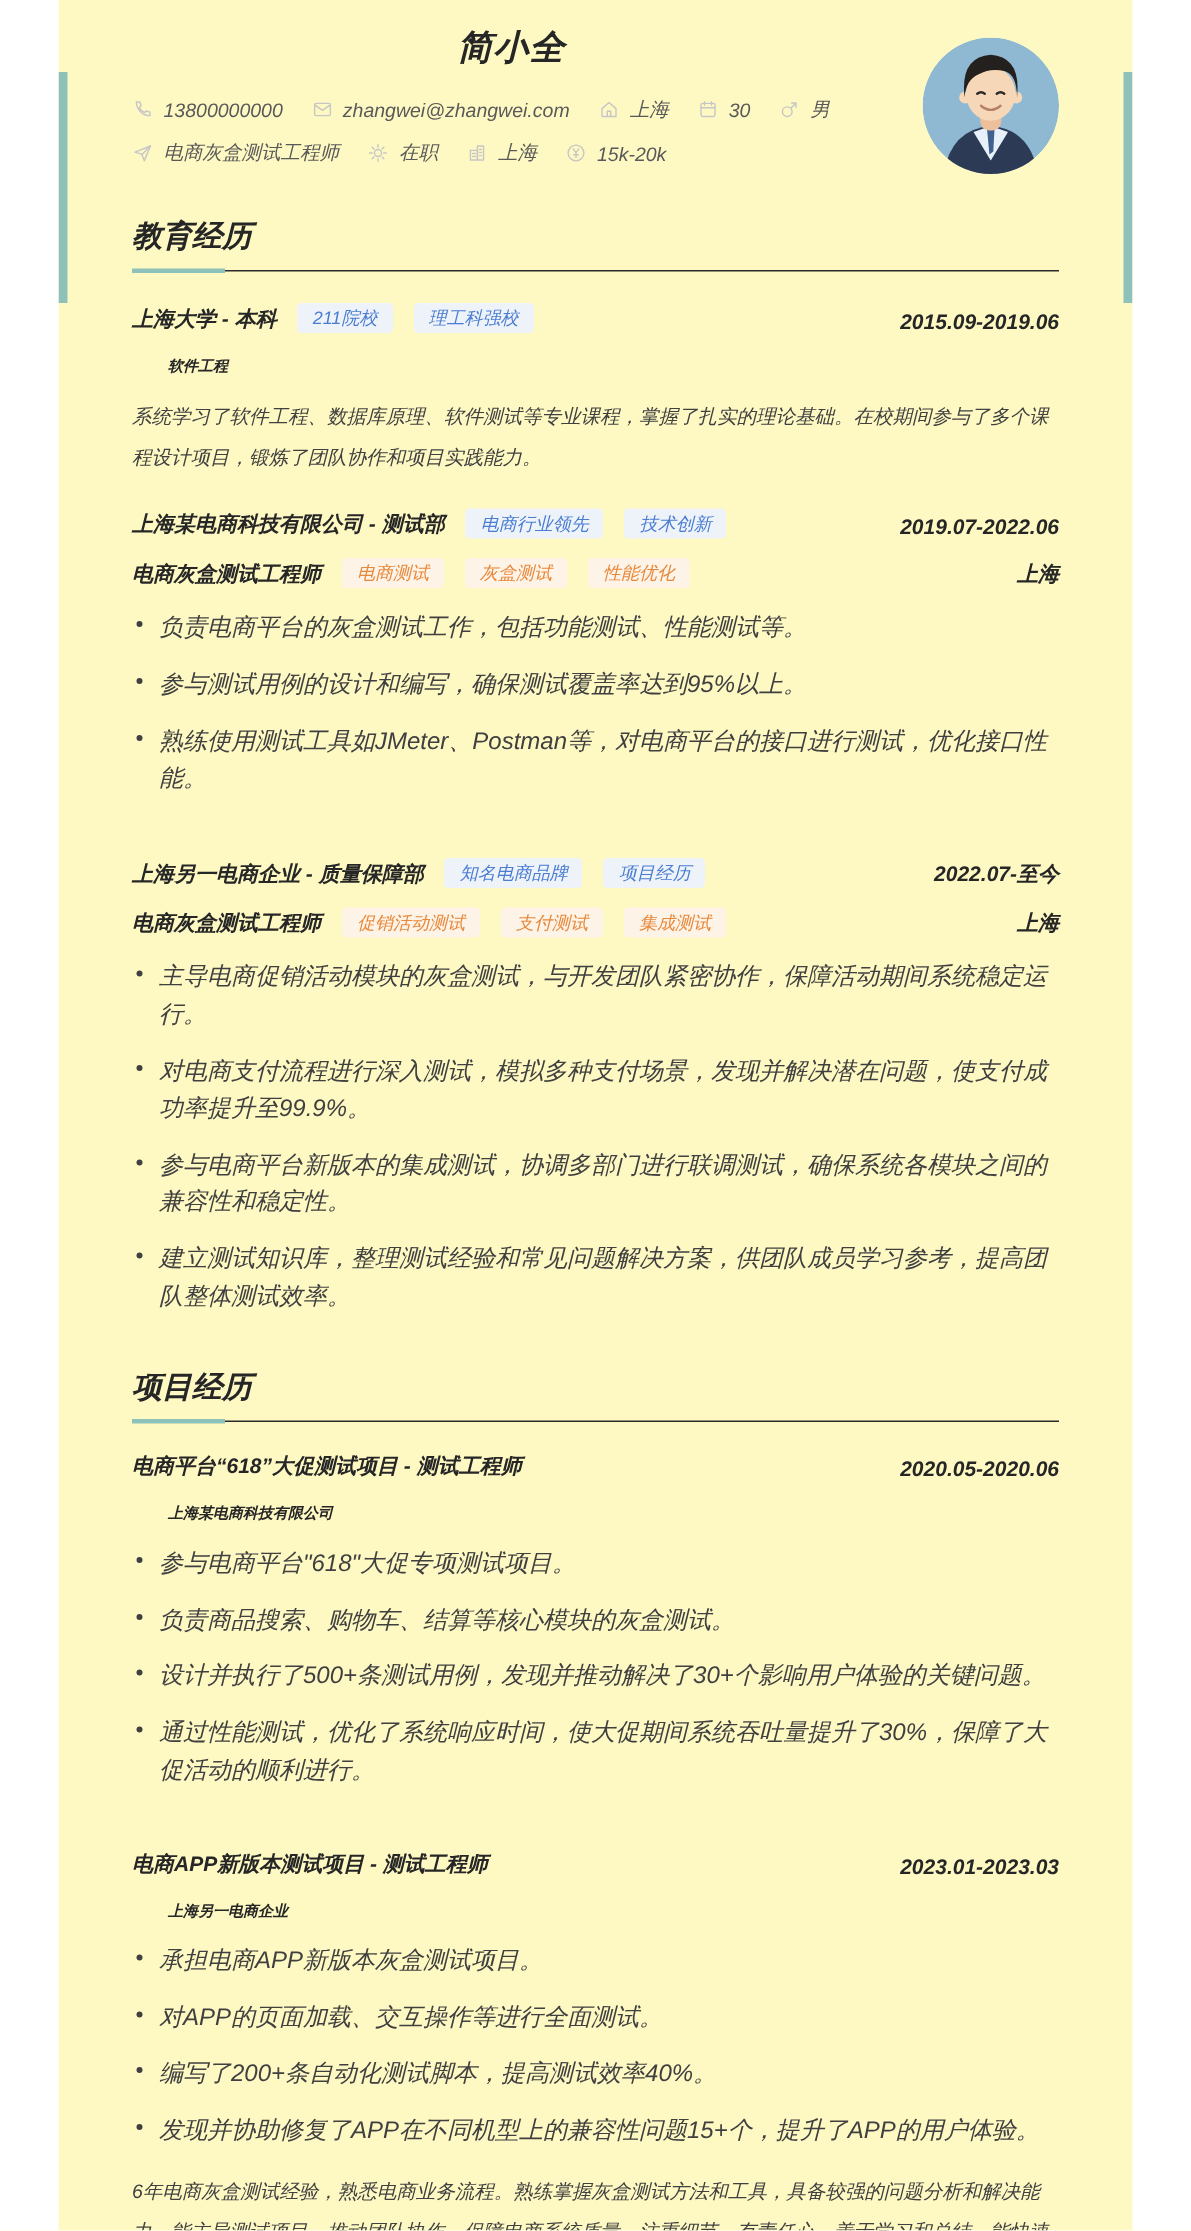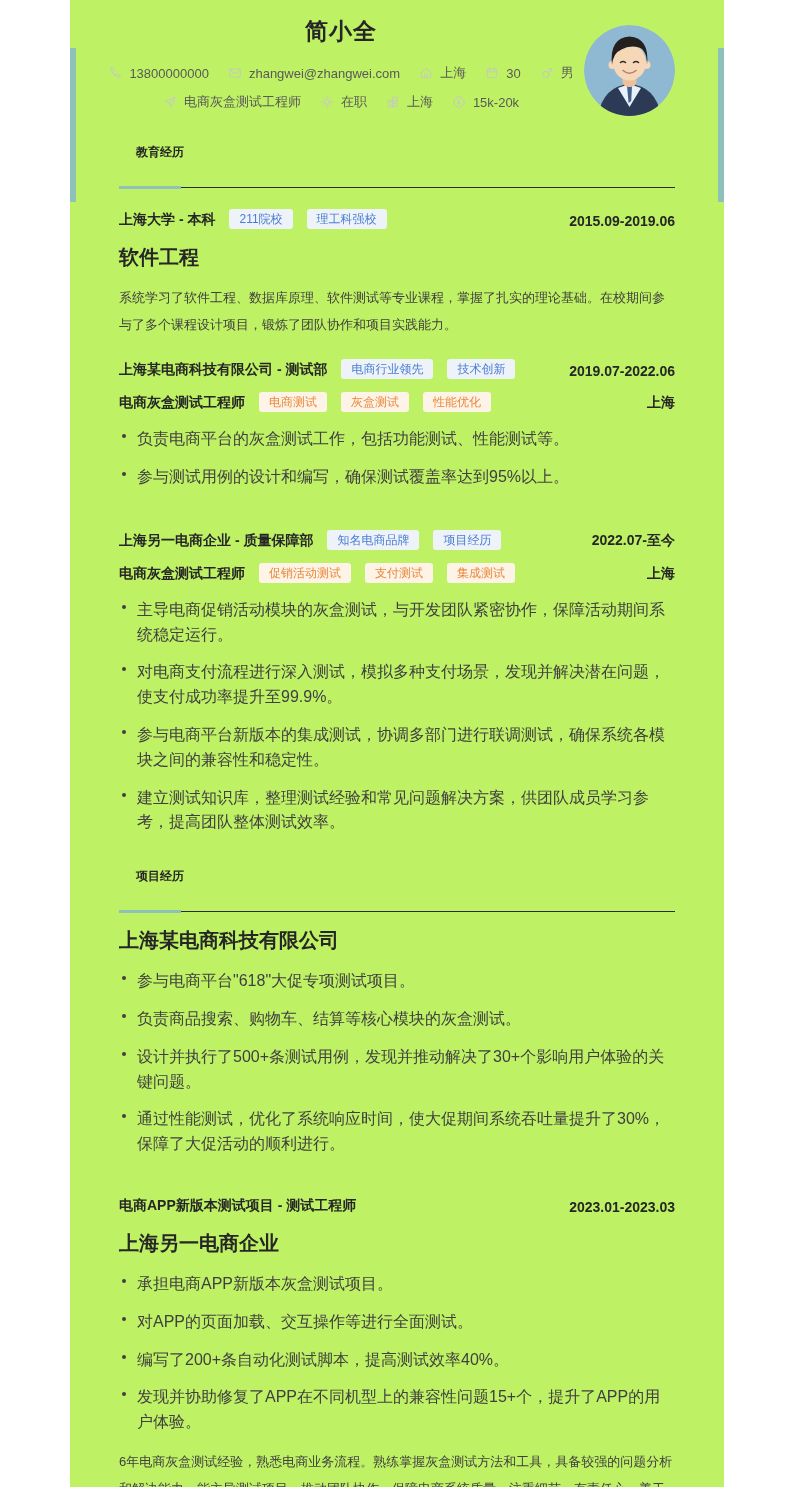--- a/index.html
+++ b/index.html
@@ -1,44 +1,44 @@
 <!DOCTYPE html>
 <html><head>
 <meta charset="utf-8">
 <style>
   html,body{margin:0;padding:0;background:#ffffff;}
   body{font-family:"Liberation Sans","DejaVu Sans",sans-serif;color:#333;}
-  .page{position:relative;width:654px;height:1487px;margin:0 auto;background:#bef264;overflow:hidden;}
+  .page{position:relative;width:716px;height:1487px;margin:0 auto;background:#fef9c3;overflow:hidden;font-style:italic;}
   .accent-bar{position:absolute;top:48px;width:6px;height:154px;background:#8ec1ba;}
   .accent-bar.left{left:0;}
   .accent-bar.right{right:0;}
 
   header{position:relative;padding:16px 49px 0 49px;}
   .name{margin:0;padding-right:112px;text-align:center;font-size:23px;font-weight:bold;color:#262626;letter-spacing:1px;}
-  .contact{padding-right:112px;display:flex;justify-content:center;align-items:center;gap:19px;margin-top:17px;font-size:13px;color:#595959;}
+  .contact{padding-right:112px;display:flex;justify-content:flex-start;align-items:center;gap:19px;margin-top:17px;font-size:13px;color:#595959;}
   .contact.second{margin-top:11px;}
   .c-item{display:inline-flex;align-items:center;gap:7px;white-space:nowrap;}
   .c-item svg{width:14px;height:14px;stroke:#c6c6c6;fill:none;stroke-width:1.6;stroke-linecap:round;stroke-linejoin:round;flex:0 0 auto;}
   .avatar{position:absolute;top:25px;right:49px;width:91px;height:91px;border-radius:50%;overflow:hidden;}
   .avatar svg{display:block;width:100%;height:100%;}
 
   main{padding:0 49px 30px 49px;}
   .sec-head{position:relative;margin-top:33px;padding-bottom:9px;border-bottom:1px solid #2b2b2b;}
-  .sec-head h2{margin:17px;font-size:12px;font-weight:bold;color:#262626;}
+  .sec-head h2{margin:0;font-size:20px;font-weight:bold;color:#262626;}
   .teal-line{position:absolute;left:0;bottom:-2px;width:62px;height:3px;background:#8ec1ba;}
 
   .entry-head{display:flex;align-items:flex-end;margin-top:21px;}
   .entry-head.role{margin-top:13px;}
   .etitle{font-size:14px;font-weight:bold;color:#262626;white-space:nowrap;}
   .tag{margin-left:14px;padding:4px 10px;border-radius:3px;font-size:12px;line-height:1;white-space:nowrap;}
   .tag.blue{background:#eef3fa;color:#4a7dd1;}
   .tag.orange{background:#fdf3e7;color:#e8883a;}
   .date,.loc{margin-left:auto;font-size:14px;font-weight:bold;color:#262626;white-space:nowrap;}
 
-  .subtitle{margin-top:15px;font-size:20px;font-weight:bold;color:#262626;}
+  .subtitle{margin-top:15px;font-size:10px;font-weight:bold;color:#262626;margin-left:24px;}
   .para{margin:14px 0 0 0;font-size:13px;color:#404040;line-height:2.05;}
 
   ul.bullets{list-style:none;margin:15px 0 0 0;padding:0;}
   ul.bullets li{position:relative;padding-left:18px;margin-bottom:13px;font-size:16px;color:#404040;line-height:1.55;}
   ul.bullets li::before{content:"";position:absolute;left:3px;top:7px;width:4px;height:4px;border-radius:50%;background:#404040;}
   .gap{height:6px;}
 </style>
 </head>
 <body>
 
@@ -164,20 +164,21 @@
         <div class="entry-head role">
           <span class="etitle">电商灰盒测试工程师</span>
           <span class="tag orange">电商测试</span>
           <span class="tag orange">灰盒测试</span>
           <span class="tag orange">性能优化</span>
           <span class="loc">上海</span>
         </div>
         <ul class="bullets">
           <li>负责电商平台的灰盒测试工作，包括功能测试、性能测试等。</li>
           <li>参与测试用例的设计和编写，确保测试覆盖率达到95%以上。</li>
+          <li>熟练使用测试工具如JMeter、Postman等，对电商平台的接口进行测试，优化接口性能。</li>
         </ul>
       </div>
 
       <div class="gap"></div>
 
       <div>
         <div class="entry-head">
           <span class="etitle">上海另一电商企业 - 质量保障部</span>
           <span class="tag blue">知名电商品牌</span>
           <span class="tag blue">项目经历</span>
@@ -199,20 +200,24 @@
       </div>
     </section>
 
     <section>
       <div class="sec-head">
         <h2>项目经历</h2>
         <span class="teal-line"></span>
       </div>
 
       <div>
+        <div class="entry-head">
+          <span class="etitle">电商平台“618”大促测试项目 - 测试工程师</span>
+          <span class="date">2020.05-2020.06</span>
+        </div>
         <div class="subtitle">上海某电商科技有限公司</div>
         <ul class="bullets">
           <li>参与电商平台"618"大促专项测试项目。</li>
           <li>负责商品搜索、购物车、结算等核心模块的灰盒测试。</li>
           <li>设计并执行了500+条测试用例，发现并推动解决了30+个影响用户体验的关键问题。</li>
           <li>通过性能测试，优化了系统响应时间，使大促期间系统吞吐量提升了30%，保障了大促活动的顺利进行。</li>
         </ul>
       </div>
 
       <div class="gap"></div>

